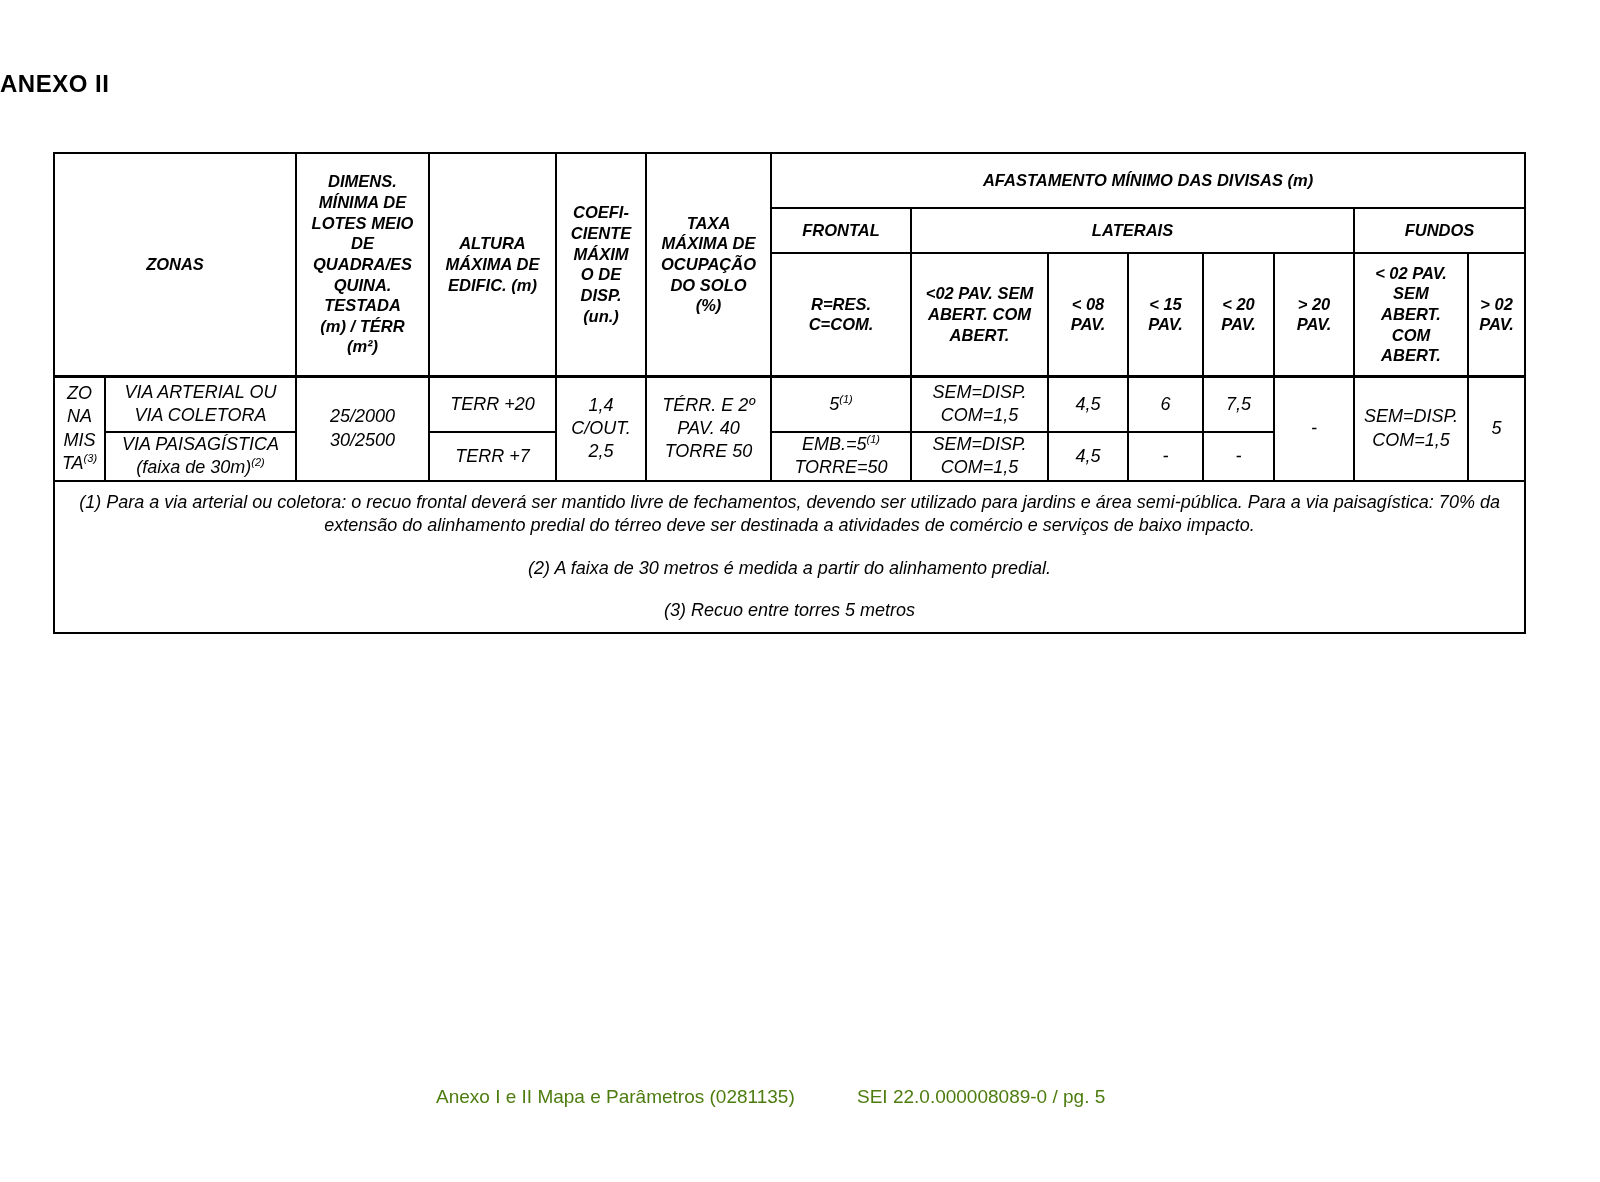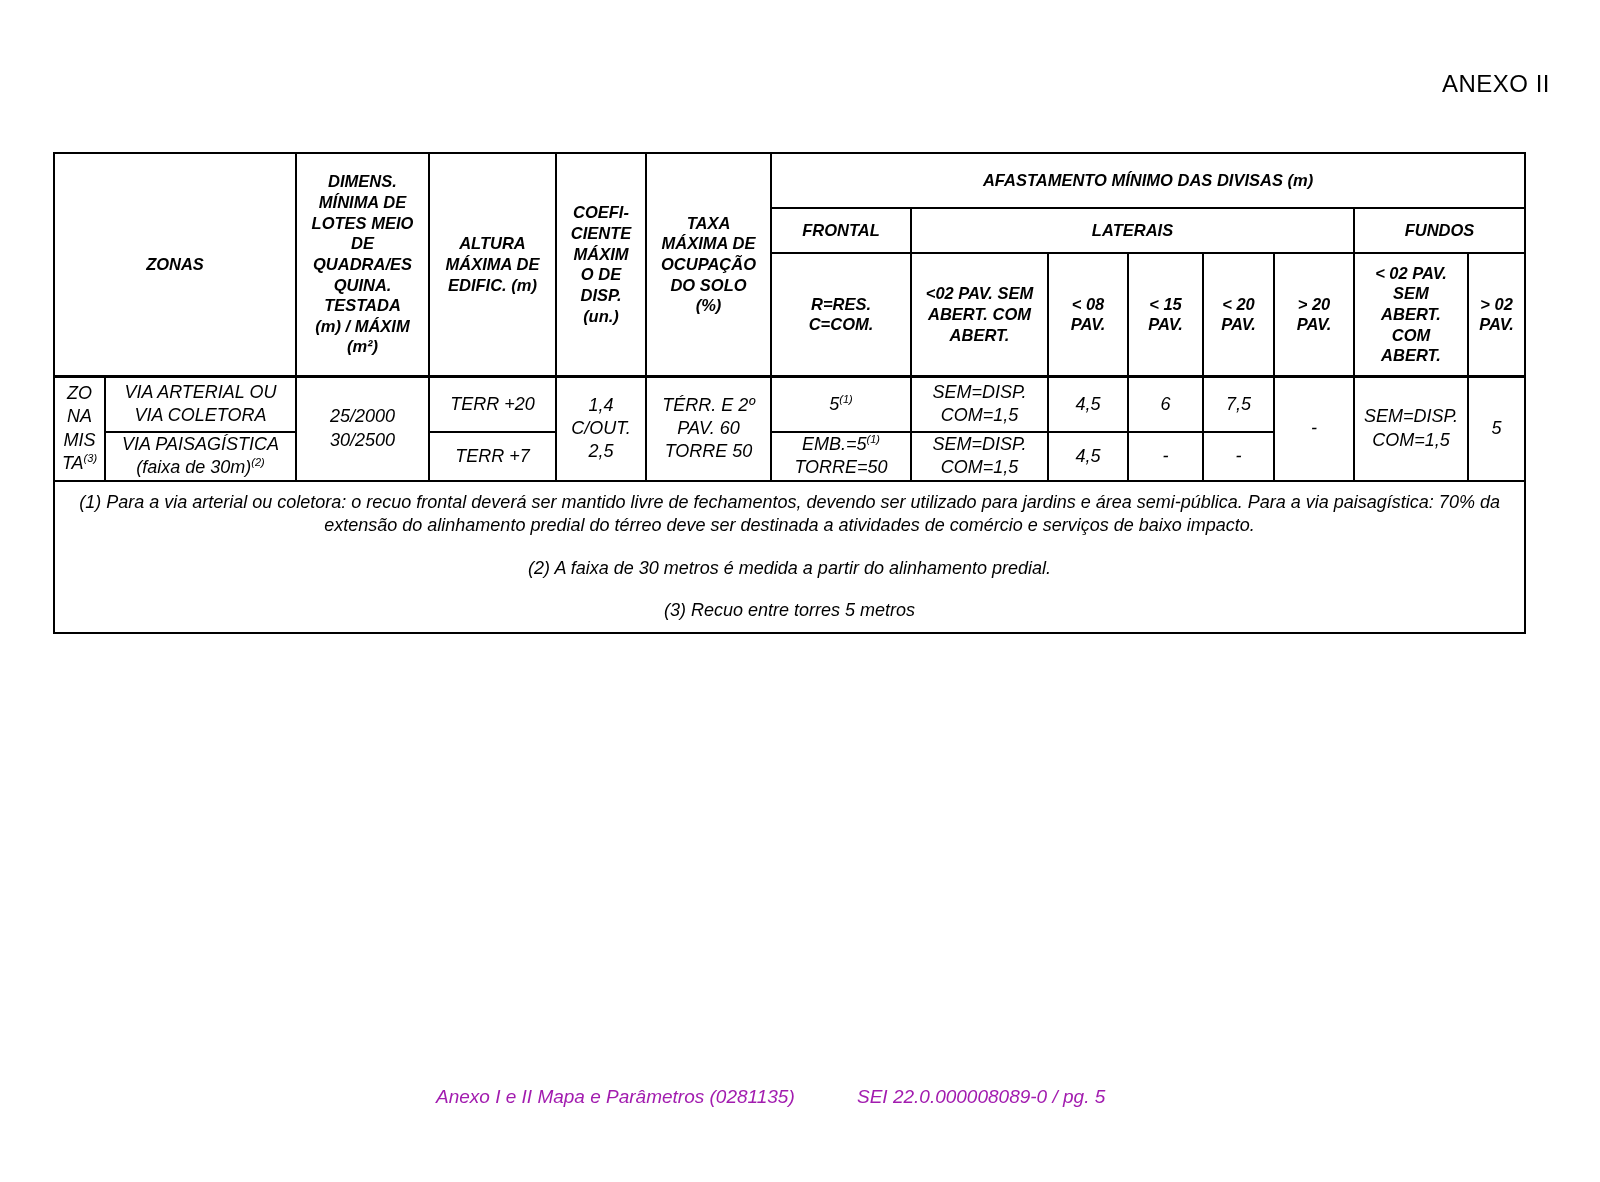--- a/index.html
+++ b/index.html
@@ -14,23 +14,23 @@
     width: 1600px;
     height: 1182px;
     background: #ffffff;
     overflow: hidden;
   }
   .doc-title {
     position: absolute;
     top: 70px;
     left: 0;
     width: 1550px;
-    text-align: right;
+    text-align: left;
     font-size: 24px;
-    font-weight: normal;
+    font-weight: bold;
     letter-spacing: 0.5px;
   }
   table.params {
     position: absolute;
     left: 53px;
     top: 152px;
     width: 1471px;
     border-collapse: collapse;
     table-layout: fixed;
   }
@@ -76,23 +76,22 @@
   td.notes-cell p:last-child { margin-bottom: 0; }
   .sup {
     font-size: 11px;
     vertical-align: super;
     line-height: 0;
   }
   .footer-left, .footer-right {
     position: absolute;
     top: 1086px;
     font-size: 19px;
-    color: #a21caf;
+    color: #4d7c0f;
     white-space: nowrap;
-    font-style: italic;
   }
   .footer-left { left: 436px; }
   .footer-right { left: 822px; margin-left: 35px; }
 </style>
 </head>
 <body>
 
 <div class="page">
 
   <div class="doc-title">ANEXO II</div>
@@ -119,21 +118,21 @@
         <tr class="h-row1">
       <th colspan="2" rowspan="3">ZONAS</th>
       <th rowspan="3">
         <div>DIMENS.</div>
         <div>MÍNIMA DE</div>
         <div>LOTES MEIO</div>
         <div>DE</div>
         <div>QUADRA/ES</div>
         <div>QUINA.</div>
         <div>TESTADA</div>
-        <div>(m) / MÁXIM</div>
+        <div>(m) / TÉRR</div>
         <div>(m²)</div>
       </th>
       <th rowspan="3">
         <div>ALTURA</div>
         <div>MÁXIMA DE</div>
         <div>EDIFIC. (m)</div>
       </th>
       <th rowspan="3">
         <div>COEFI-</div>
         <div>CIENTE</div>
@@ -213,21 +212,21 @@
         <div>30/2500</div>
       </td>
       <td>TERR +20</td>
       <td rowspan="2">
         <div>1,4</div>
         <div>C/OUT.</div>
         <div>2,5</div>
       </td>
       <td rowspan="2">
         <div>TÉRR. E 2º</div>
-        <div>PAV. 60</div>
+        <div>PAV. 40</div>
         <div>TORRE 50</div>
       </td>
       <td>
         <span>5</span><span class="sup">(1)</span>
       </td>
       <td>
         <div>SEM=DISP.</div>
         <div>COM=1,5</div>
       </td>
       <td>4,5</td>

